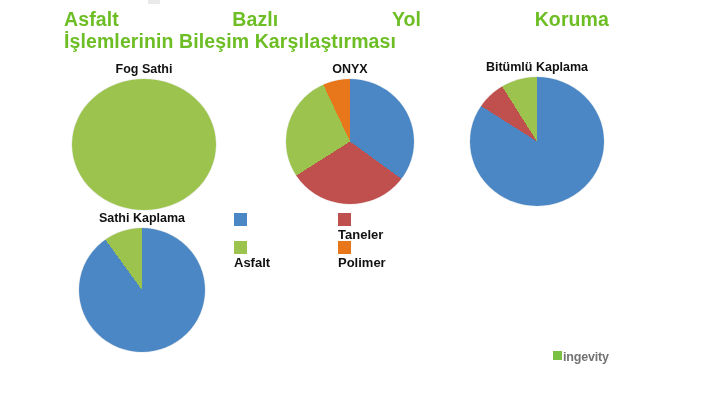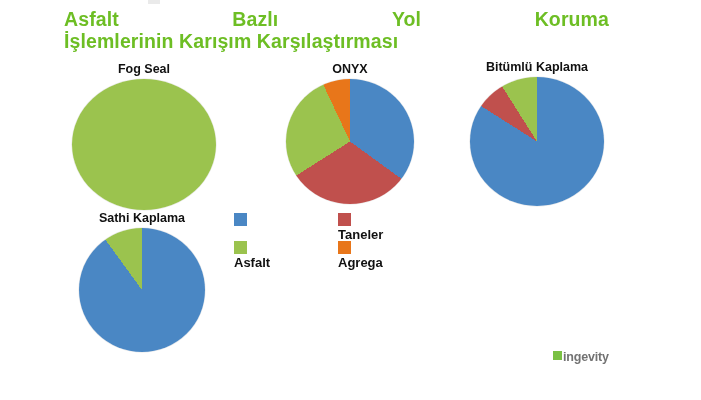--- a/index.html
+++ b/index.html
@@ -135,25 +135,25 @@
 
   <div id="top-artifact"></div>
 
   <div id="title" style="color: rgb(109, 190, 36);">
     <div class="line1">
       <span>Asfalt</span>
       <span>Bazlı</span>
       <span>Yol</span>
       <span>Koruma</span>
     </div>
-    <div class="line2">İşlemlerinin Karışım Karşılaştırması</div>
+    <div class="line2">İşlemlerinin Bileşim Karşılaştırması</div>
   </div>
 
   <div class="pie-block" id="block-fogseal">
-    <div class="pie-title">Fog Seal</div>
+    <div class="pie-title">Fog Sathi</div>
     <div class="pie" id="pie-fogseal" style="background: conic-gradient(rgb(155, 195, 78) 0deg, rgb(155, 195, 78) 360deg);"></div>
   </div>
 
   <div class="pie-block" id="block-onyx">
     <div class="pie-title">ONYX</div>
     <div class="pie" id="pie-onyx" style="background: conic-gradient(rgb(74, 135, 196) 0deg, rgb(74, 135, 196) 126deg, rgb(192, 80, 77) 126deg, rgb(192, 80, 77) 237.6deg, rgb(155, 195, 78) 237.6deg, rgb(155, 195, 78) 334.8deg, rgb(232, 118, 26) 334.8deg, rgb(232, 118, 26) 360deg);"></div>
   </div>
 
   <div class="pie-block" id="block-bitumlu">
     <div class="pie-title">Bitümlü Kaplama</div>
@@ -173,21 +173,21 @@
     <div class="legend-item">
       <span class="legend-swatch" style="background: rgb(192, 80, 77);"></span>
       <span class="legend-label">Taneler</span>
     </div>
     <div class="legend-item">
       <span class="legend-swatch" style="background: rgb(155, 195, 78);"></span>
       <span class="legend-label">Asfalt</span>
     </div>
     <div class="legend-item">
       <span class="legend-swatch" style="background: rgb(232, 118, 26);"></span>
-      <span class="legend-label">Agrega</span>
+      <span class="legend-label">Polimer</span>
     </div>
   </div>
 
   <div id="logo">
     <span id="logo-mark" style="background: rgb(122, 193, 67);"></span>
     <span id="logo-text" style="color: #737373;">ingevity</span>
   </div>
 
 </div>
 

